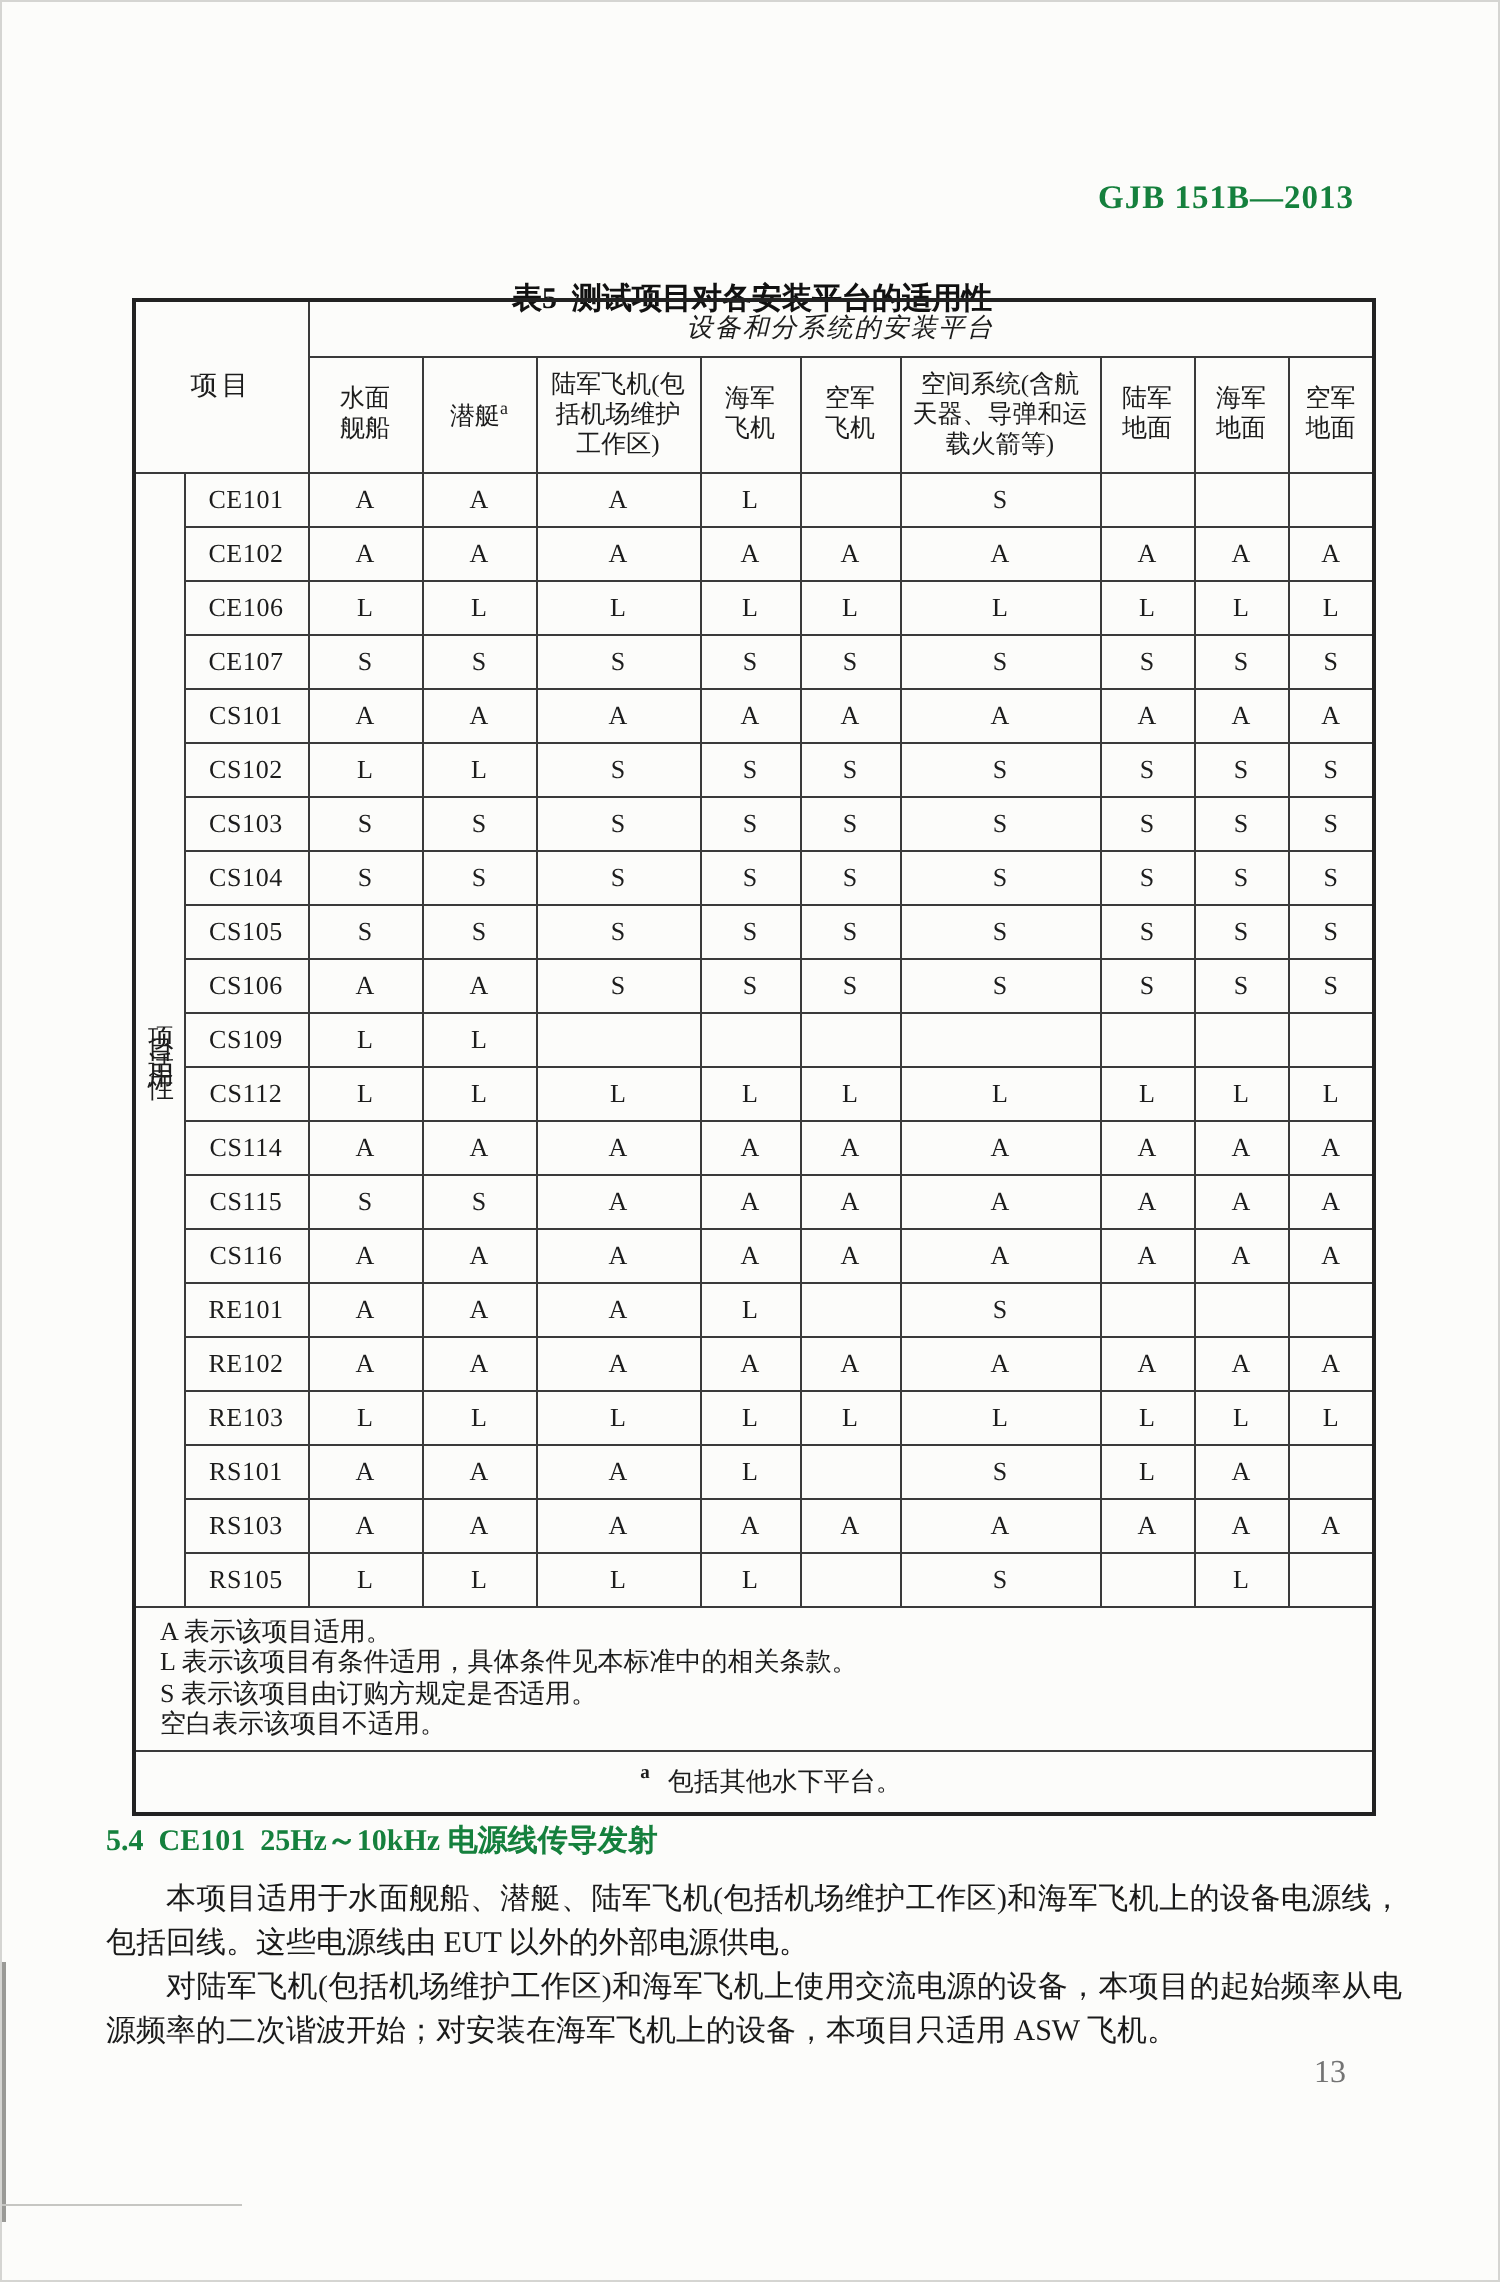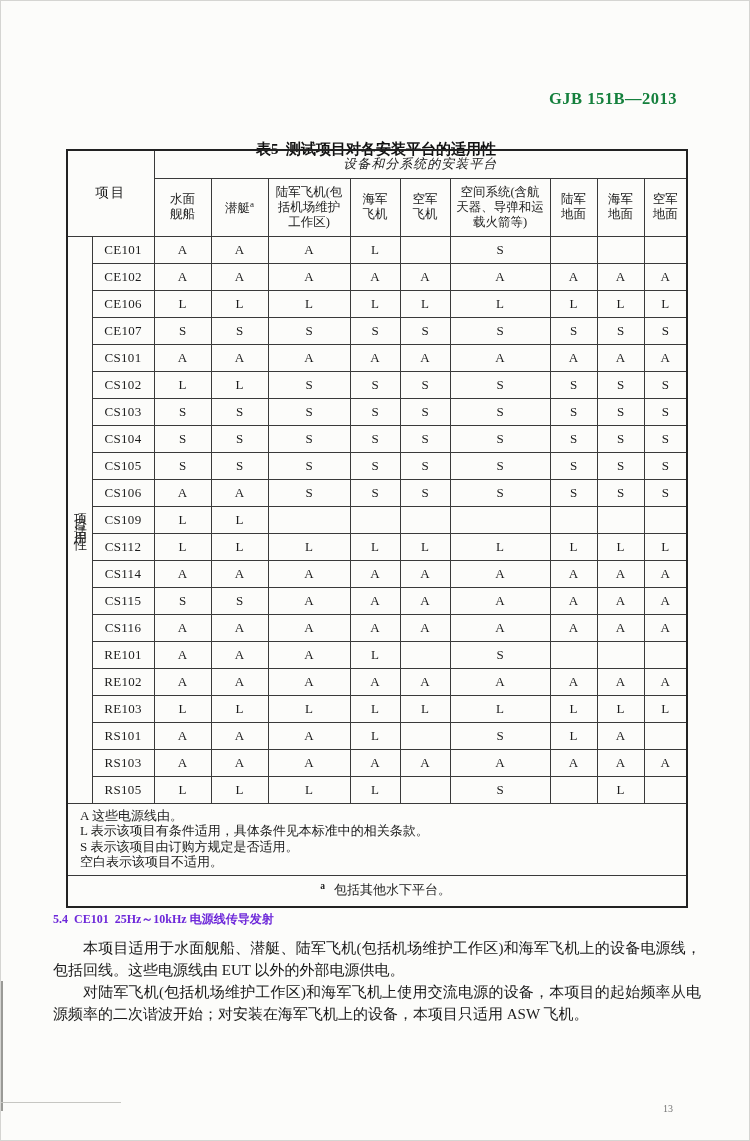--- a/index.html
+++ b/index.html
@@ -63,30 +63,30 @@
   td.footnote-cell{
     text-align:center;height:30px;padding-left:17px;
     font-size:13px;
   }
   td.footnote-cell sup{font-size:9.5px;font-weight:bold;margin-right:9px;}
   .legend-line{margin:0;}
   .text-block{
     position:absolute;left:52px;top:910px;width:648px;
   }
   .sec-heading,.sec-subheading{
-    font-weight:bold;font-size:12px;color:#6d28d9;
+    font-weight:bold;font-size:15px;color:#15803d;
     white-space:pre-wrap;margin:0 0 9px 0;
   }
   .para{
     font-size:15px;line-height:22px;margin:0;
     text-align:justify;text-indent:2em;color:#1a1a1a;
   }
   .page-number{
-    position:absolute;top:1102px;right:76px;
-    font-size:10px;color:#737373;
+    position:absolute;top:1027px;right:76px;
+    font-size:16px;color:#737373;
   }
   
   .scan-edge-left{position:absolute;left:0;top:980px;width:2px;height:130px;background:#9a9a96;}
   .scan-edge-bottom{position:absolute;left:0;top:1101px;width:120px;height:1px;background:#c6c6c2;}
 </style>
 </head>
 <body>
 
 <div class="page">
 
@@ -386,21 +386,21 @@
           <td class="val"></td>
           <td class="val">S</td>
           <td class="val"></td>
           <td class="val">L</td>
           <td class="val"></td>
         </tr>
       </tbody>
     <tbody>
       <tr>
         <td class="legend-cell" colspan="11">
-          <p class="legend-line">A 这些电源线由。</p>
+          <p class="legend-line">A 表示该项目适用。</p>
           <p class="legend-line">L 表示该项目有条件适用，具体条件见本标准中的相关条款。</p>
           <p class="legend-line">S 表示该项目由订购方规定是否适用。</p>
           <p class="legend-line">空白表示该项目不适用。</p>
         </td>
       </tr>
       <tr>
         <td class="footnote-cell" colspan="11">
           <sup>a</sup><span>包括其他水下平台。</span>
         </td>
       </tr>

